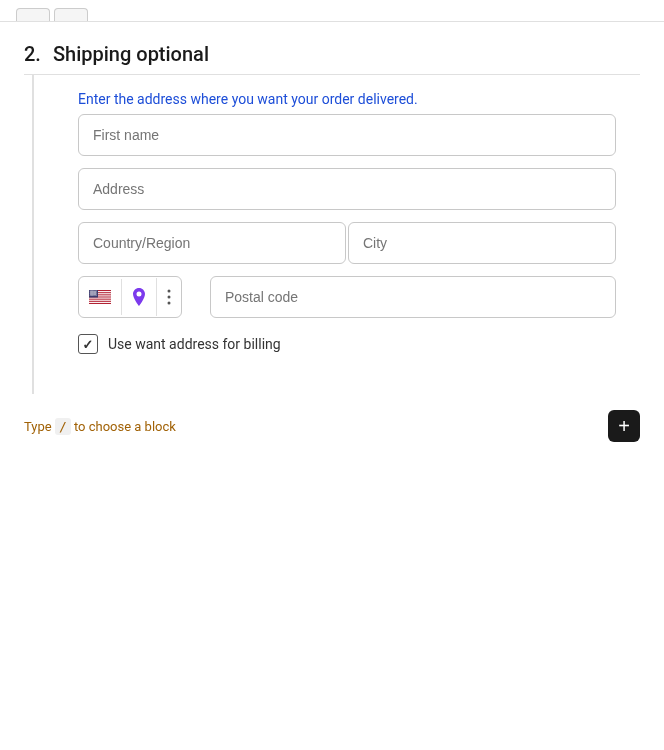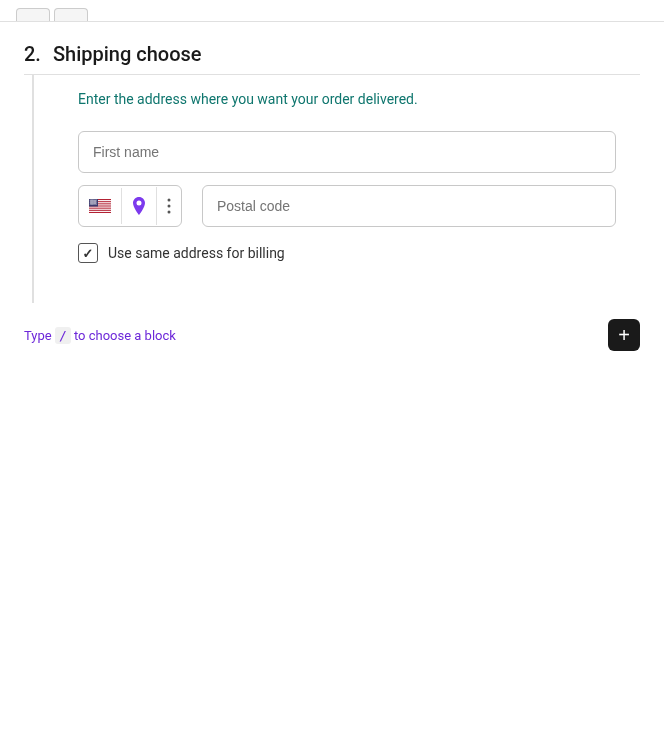--- a/index.html
+++ b/index.html
@@ -64,22 +64,22 @@
 
     .section-body {
       padding: 16px 24px 16px 44px;
       border-left: 2px solid #e0e0e0;
       margin-left: 32px;
       margin-right: 24px;
     }
 
     .section-desc {
       font-size: 14px;
-      color: #0f766e;
-      margin-bottom: 24px;
+      color: #1d4ed8;
+      margin-bottom: 7px;
     }
 
     .form-row {
       display: flex;
       gap: 2px;
       margin-bottom: 12px;
     }
 
     .form-field {
       flex: 1;
@@ -97,21 +97,21 @@
       border-radius: 6px;
       font-size: 14px;
       color: #aaa;
       background: #fff;
       outline: none;
       appearance: none;
     }
 
     .phone-row {
       display: flex;
-      gap: 20px;
+      gap: 28px;
       margin-bottom: 12px;
     }
 
     .phone-prefix-container {
       display: flex;
       border: 1px solid #c8c8c8;
       border-radius: 6px;
       overflow: hidden;
       background: #fff;
       align-items: center;
@@ -191,21 +191,21 @@
     .block-hint-row {
       display: flex;
       align-items: center;
       justify-content: space-between;
       padding: 8px 24px;
       margin-top: 8px;
     }
 
     .block-hint-text {
       font-size: 13px;
-      color: #6d28d9;
+      color: #a16207;
     }
 
     .block-hint-text span {
       font-family: monospace;
       background: #f0f0f0;
       padding: 1px 4px;
       border-radius: 3px;
     }
 
     .add-block-btn {
@@ -228,36 +228,49 @@
 
 <div class="page-container">
 
   <div class="top-tabs">
     <div class="top-tab"></div>
     <div class="top-tab"></div>
   </div>
 
   <div class="section-header">
     <span class="section-number">2.</span>
-    <span>Shipping choose</span>
+    <span>Shipping optional</span>
   </div>
 
   <div class="section-divider"></div>
 
   <div class="section-body">
     <p class="section-desc">Enter the address where you want your order delivered.</p>
 
     <div class="form-row">
       <div class="form-field">
         <input class="form-input" type="text" placeholder="First name" style="">
       </div>
     </div>
 
-
-
+    <div class="form-row">
+      <div class="form-field full">
+        <input class="form-input" type="text" placeholder="Address" style="">
+      </div>
+    </div>
+
+
+    <div class="form-row">
+      <div class="form-field">
+        <input class="form-input" type="text" placeholder="Country/Region" style="">
+      </div>
+      <div class="form-field">
+        <input class="form-input" type="text" placeholder="City" style="">
+      </div>
+    </div>
 
     <div class="phone-row">
 
       <div class="phone-prefix-container">
 
         <button class="phone-prefix-btn">
 
           <svg viewBox="0 0 22 14" xmlns="http://www.w3.org/2000/svg">
             <rect width="22" height="14" fill="#B22234"></rect>
             <rect y="1.08" width="22" height="1.08" fill="white"></rect>
@@ -319,21 +332,21 @@
       <div class="form-field">
         <input class="form-input" type="text" placeholder="Postal code" style="">
       </div>
     </div>
 
 
     <div class="checkbox-row">
       <div class="checkbox-wrapper">
         <span class="checkmark">✓</span>
       </div>
-      <label class="checkbox-label">Use same address for billing</label>
+      <label class="checkbox-label">Use want address for billing</label>
     </div>
   </div>
 
   <div class="block-hint-row">
     <span class="block-hint-text">
       Type <span>/</span> to choose a block
     </span>
     <button class="add-block-btn">+</button>
   </div>
 

